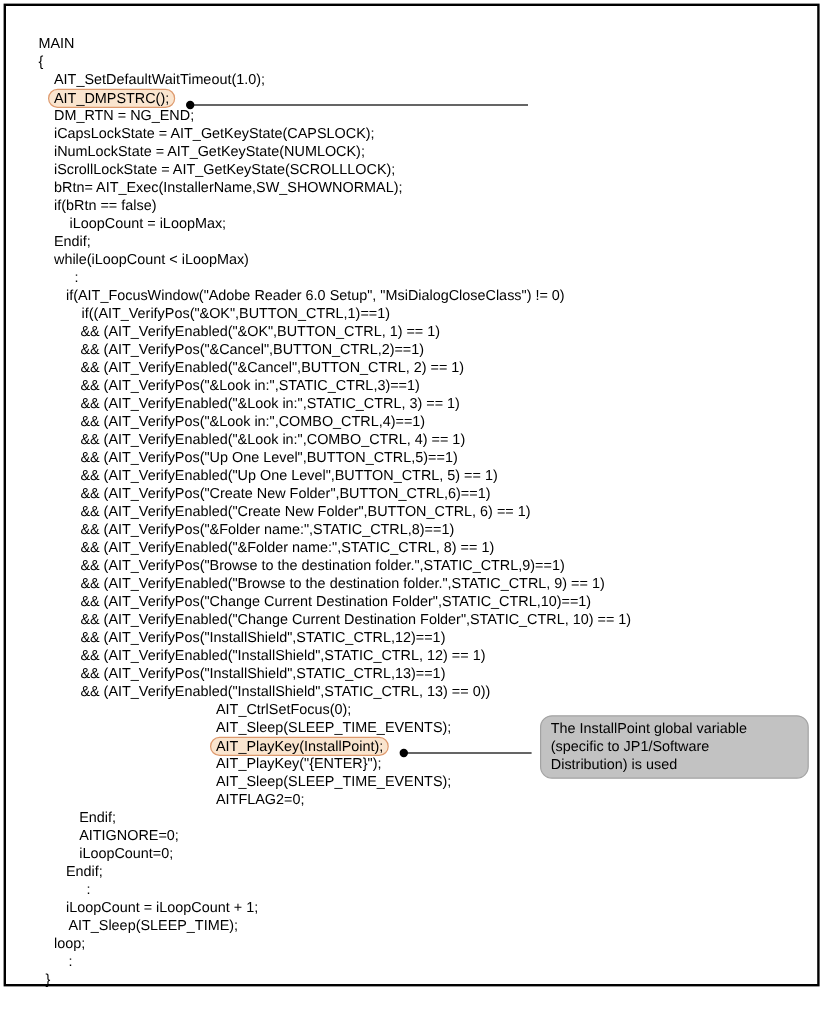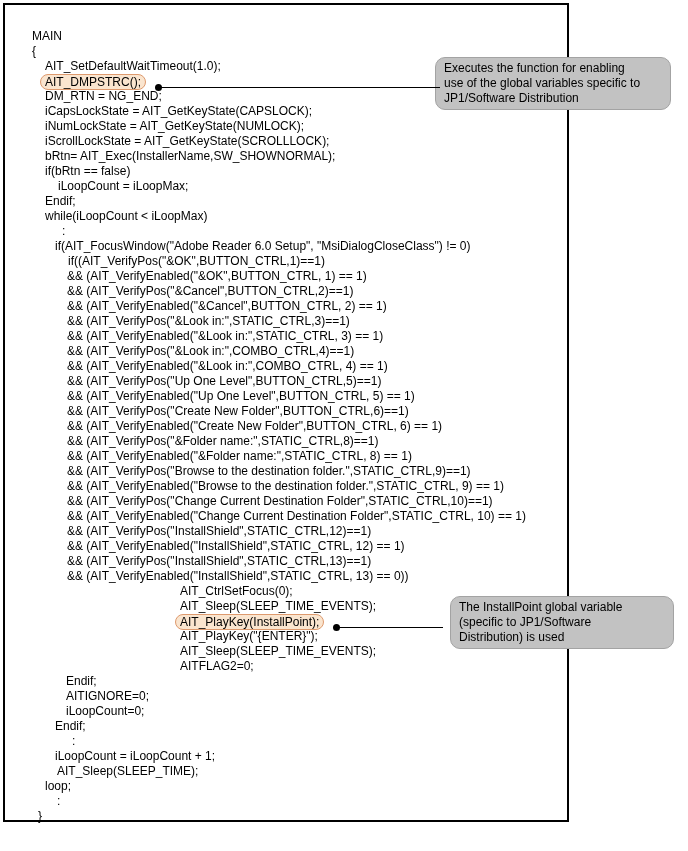--- a/index.html
+++ b/index.html
@@ -7,21 +7,21 @@
     position:relative;
     width:688px;height:851px;
     background:#ffffff;
     font-family:"Liberation Sans","DejaVu Sans",sans-serif;
     color:#000;
     overflow:hidden;
   }
   .frame{
     position:absolute;
     left:3px;top:3px;
-    width:566px;height:819px;
+    width:680px;height:819px;
     border:2px solid #000;
     box-sizing:border-box;
     background:#fff;
   }
   .code{
     position:absolute;
     left:27px;top:24px;
     font-size:12px;
     line-height:15px;
     white-space:pre;
@@ -61,23 +61,20 @@
   }
 </style>
 </head>
 <body>
 
 <div class="page">
   <div class="frame">
 
     <div class="code" id="code"><div class="line" style="padding-left: 0px;"><span>MAIN</span></div><div class="line" style="padding-left: 0px;"><span>{</span></div><div class="line" style="padding-left: 13px;"><span>AIT_SetDefaultWaitTimeout(1.0);</span></div><div class="line" style="padding-left: 13px;"><span class="hl">AIT_DMPSTRC();</span></div><div class="line" style="padding-left: 13px;"><span>DM_RTN = NG_END;</span></div><div class="line" style="padding-left: 13px;"><span>iCapsLockState = AIT_GetKeyState(CAPSLOCK);</span></div><div class="line" style="padding-left: 13px;"><span>iNumLockState = AIT_GetKeyState(NUMLOCK);</span></div><div class="line" style="padding-left: 13px;"><span>iScrollLockState = AIT_GetKeyState(SCROLLLOCK);</span></div><div class="line" style="padding-left: 13px;"><span>bRtn= AIT_Exec(InstallerName,SW_SHOWNORMAL);</span></div><div class="line" style="padding-left: 13px;"><span>if(bRtn == false)</span></div><div class="line" style="padding-left: 26px;"><span>iLoopCount = iLoopMax;</span></div><div class="line" style="padding-left: 13px;"><span>Endif;</span></div><div class="line" style="padding-left: 13px;"><span>while(iLoopCount &lt; iLoopMax)</span></div><div class="line" style="padding-left: 30px;"><span>:</span></div><div class="line" style="padding-left: 23px;"><span>if(AIT_FocusWindow("Adobe Reader 6.0 Setup", "MsiDialogCloseClass") != 0)</span></div><div class="line" style="padding-left: 36px;"><span>if((AIT_VerifyPos("&amp;OK",BUTTON_CTRL,1)==1)</span></div><div class="line" style="padding-left: 35px;"><span>&amp;&amp; (AIT_VerifyEnabled("&amp;OK",BUTTON_CTRL, 1) == 1)</span></div><div class="line" style="padding-left: 35px;"><span>&amp;&amp; (AIT_VerifyPos("&amp;Cancel",BUTTON_CTRL,2)==1)</span></div><div class="line" style="padding-left: 35px;"><span>&amp;&amp; (AIT_VerifyEnabled("&amp;Cancel",BUTTON_CTRL, 2) == 1)</span></div><div class="line" style="padding-left: 35px;"><span>&amp;&amp; (AIT_VerifyPos("&amp;Look in:",STATIC_CTRL,3)==1)</span></div><div class="line" style="padding-left: 35px;"><span>&amp;&amp; (AIT_VerifyEnabled("&amp;Look in:",STATIC_CTRL, 3) == 1)</span></div><div class="line" style="padding-left: 35px;"><span>&amp;&amp; (AIT_VerifyPos("&amp;Look in:",COMBO_CTRL,4)==1)</span></div><div class="line" style="padding-left: 35px;"><span>&amp;&amp; (AIT_VerifyEnabled("&amp;Look in:",COMBO_CTRL, 4) == 1)</span></div><div class="line" style="padding-left: 35px;"><span>&amp;&amp; (AIT_VerifyPos("Up One Level",BUTTON_CTRL,5)==1)</span></div><div class="line" style="padding-left: 35px;"><span>&amp;&amp; (AIT_VerifyEnabled("Up One Level",BUTTON_CTRL, 5) == 1)</span></div><div class="line" style="padding-left: 35px;"><span>&amp;&amp; (AIT_VerifyPos("Create New Folder",BUTTON_CTRL,6)==1)</span></div><div class="line" style="padding-left: 35px;"><span>&amp;&amp; (AIT_VerifyEnabled("Create New Folder",BUTTON_CTRL, 6) == 1)</span></div><div class="line" style="padding-left: 35px;"><span>&amp;&amp; (AIT_VerifyPos("&amp;Folder name:",STATIC_CTRL,8)==1)</span></div><div class="line" style="padding-left: 35px;"><span>&amp;&amp; (AIT_VerifyEnabled("&amp;Folder name:",STATIC_CTRL, 8) == 1)</span></div><div class="line" style="padding-left: 35px;"><span>&amp;&amp; (AIT_VerifyPos("Browse to the destination folder.",STATIC_CTRL,9)==1)</span></div><div class="line" style="padding-left: 35px;"><span>&amp;&amp; (AIT_VerifyEnabled("Browse to the destination folder.",STATIC_CTRL, 9) == 1)</span></div><div class="line" style="padding-left: 35px;"><span>&amp;&amp; (AIT_VerifyPos("Change Current Destination Folder",STATIC_CTRL,10)==1)</span></div><div class="line" style="padding-left: 35px;"><span>&amp;&amp; (AIT_VerifyEnabled("Change Current Destination Folder",STATIC_CTRL, 10) == 1)</span></div><div class="line" style="padding-left: 35px;"><span>&amp;&amp; (AIT_VerifyPos("InstallShield",STATIC_CTRL,12)==1)</span></div><div class="line" style="padding-left: 35px;"><span>&amp;&amp; (AIT_VerifyEnabled("InstallShield",STATIC_CTRL, 12) == 1)</span></div><div class="line" style="padding-left: 35px;"><span>&amp;&amp; (AIT_VerifyPos("InstallShield",STATIC_CTRL,13)==1)</span></div><div class="line" style="padding-left: 35px;"><span>&amp;&amp; (AIT_VerifyEnabled("InstallShield",STATIC_CTRL, 13) == 0))</span></div><div class="line" style="padding-left: 148px;"><span>AIT_CtrlSetFocus(0);</span></div><div class="line" style="padding-left: 148px;"><span>AIT_Sleep(SLEEP_TIME_EVENTS);</span></div><div class="line" style="padding-left: 148px;"><span class="hl">AIT_PlayKey(InstallPoint);</span></div><div class="line" style="padding-left: 148px;"><span>AIT_PlayKey("{ENTER}");</span></div><div class="line" style="padding-left: 148px;"><span>AIT_Sleep(SLEEP_TIME_EVENTS);</span></div><div class="line" style="padding-left: 148px;"><span>AITFLAG2=0;</span></div><div class="line" style="padding-left: 34px;"><span>Endif;</span></div><div class="line" style="padding-left: 34px;"><span>AITIGNORE=0;</span></div><div class="line" style="padding-left: 34px;"><span>iLoopCount=0;</span></div><div class="line" style="padding-left: 23px;"><span>Endif;</span></div><div class="line" style="padding-left: 40px;"><span>:</span></div><div class="line" style="padding-left: 23px;"><span>iLoopCount = iLoopCount + 1;</span></div><div class="line" style="padding-left: 25px;"><span>AIT_Sleep(SLEEP_TIME);</span></div><div class="line" style="padding-left: 13px;"><span>loop;</span></div><div class="line" style="padding-left: 25px;"><span>:</span></div><div class="line" style="padding-left: 6px;"><span>}</span></div></div>
 
-    <div class="callout" id="callout1" style="left:430px;top:52px;width:236px;">Executes the function for enabling
-use of the global variables specific to
-JP1/Software Distribution</div>
 
     <div class="callout" id="callout2" style="left:433px;top:591px;width:224px;margin-left:12px;">The InstallPoint global variable
 (specific to JP1/Software
 Distribution) is used</div>
 
     <div class="conn-dot" id="dot1" style="left: 150px; top: 78.5px;"></div>
     <div class="conn-line" id="conn1" style="left: 156px; top: 82px; width: 279px;"></div>
     <div class="conn-dot" id="dot2" style="left: 328.391px; top: 618.5px;"></div>
     <div class="conn-line" id="conn2" style="left: 334.391px; top: 622px; width: 103.609px;"></div>
 

